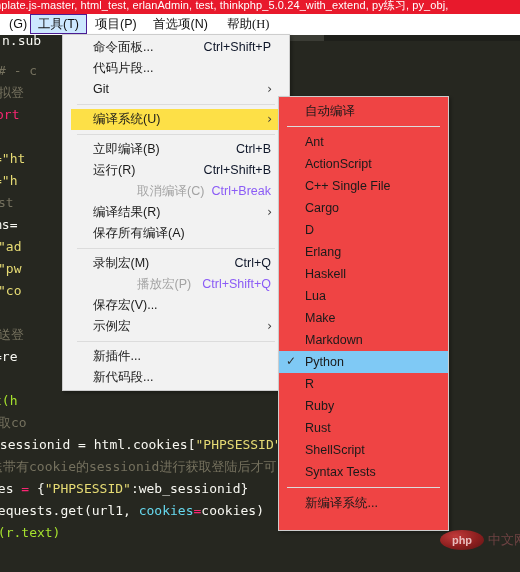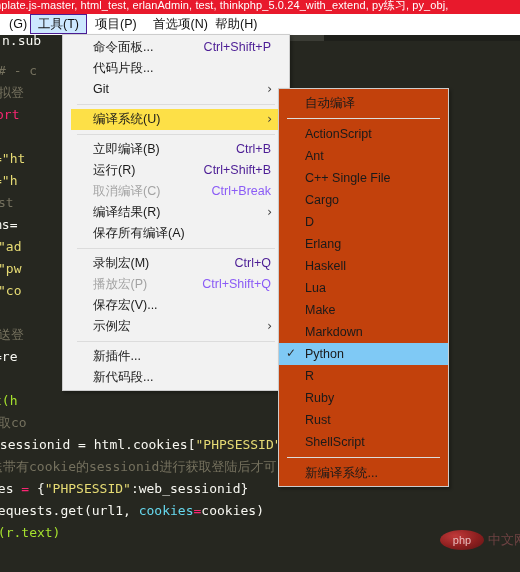--- a/index.html
+++ b/index.html
@@ -73,38 +73,38 @@
   #menu-tools-shadow{
     position:absolute;left:272px;top:37px;width:3px;height:348px;
     background:rgba(0,0,0,.20);
   }
   .mi{
     position:relative;height:21px;line-height:21px;
     font-size:12.5px;color:#1a1a1a;
     padding:0 8px 0 22px;white-space:nowrap;
   }
   .mi.sel{background:#fde047;}
-  .mi.dis{color:#a3a3a3;}
+  .mi.dis{color:#a3a3a3;margin-left:44px;}
   .mi .sc{
     position:absolute;right:10px;top:0;height:21px;line-height:21px;
-    font-size:12.5px;color:#4c1d95;
+    font-size:12.5px;color:#0f172a;
   }
   .mi.dis .sc{color:#8b5cf6;}
   .mi .arw{
     position:absolute;right:9px;top:0;height:21px;line-height:20px;
     font-size:12px;color:#3c3c3c;font-family:"DejaVu Sans",sans-serif;
   }
   .msep{height:1px;background:#dcdcdc;margin:4px 6px 4px 6px;}
 
   
   #menu-build{
-    position:absolute;left:278px;top:88px;width:169px;
-    background:#c2410c;border:1px solid #cdcdcd;
+    position:absolute;left:278px;top:96px;width:169px;
+    background:#ef4444;border:1px solid #cdcdcd;
     box-shadow:2px 2px 3px rgba(0,0,0,.28);
-    padding:3px 0 2px 0;
+    padding:3px 0 16px 0;
   }
   .si{
     position:relative;height:22px;line-height:22px;
     font-size:12.5px;color:#1a1a1a;
     padding:0 8px 0 26px;white-space:nowrap;
   }
   .si.sel{background:#7fc9f5;}
   .si .chk{
     position:absolute;left:7px;top:0;height:22px;line-height:21px;
     font-size:12px;color:#2b2b2b;font-family:"DejaVu Sans",sans-serif;
@@ -112,21 +112,21 @@
   .ssep{height:1px;background:#dcdcdc;margin:4px 8px 4px 8px;}
 
   
   #watermark{
     position:absolute;left:440px;top:528px;width:80px;height:24px;
   }
   #wm-badge{
     position:absolute;left:0;top:2px;width:44px;height:20px;
     border-radius:50%;
     background:radial-gradient(ellipse at 35% 30%, #c03a3a 0%, #8d1f1f 55%, #5c1414 100%);
-    color:#e9bdbd;font-size:11px;font-weight:normal;line-height:20px;
+    color:#e9bdbd;font-size:11px;font-weight:bold;line-height:20px;
     text-align:center;font-family:"Liberation Sans",sans-serif;
   }
   #wm-text{
     position:absolute;left:48px;top:3px;
     color:#6d4242;font-size:13px;line-height:18px;white-space:nowrap;
   }
 </style>
 </head>
 <body>
 
@@ -140,21 +140,21 @@
 
 <div id="red-banner">
   <span>mplate.js-master, html_test, erlanAdmin, test, thinkphp_5.0.24_with_extend, py练习, py_obj,</span>
 </div>
 
 <div id="menubar">
     <div class="mb-item" style="left: 2px;"><span>(G)</span></div>
     <div class="mb-item active" style="left: 30px;"><span>工具(T)</span></div>
     <div class="mb-item" style="left: 88px;"><span>项目(P)</span></div>
     <div class="mb-item" style="left: 146px;"><span>首选项(N)</span></div>
-    <div class="mb-item" style="left: 208px;"><span>帮助(H)</span></div>
+    <div class="mb-item" style="left: 220px; font-family: Liberation Serif, serif;"><span>帮助(H)</span></div>
   </div>
 
 <div id="menu-tools-shadow"></div>
 <div id="menu-tools">
     <div class="mi"><span>命令面板...</span><span class="sc">Ctrl+Shift+P</span></div>
     <div class="mi"><span>代码片段...</span></div>
     <div class="mi"><span>Git</span><span class="arw">›</span></div>
     <div class="msep"></div>
     <div class="mi sel"><span>编译系统(U)</span><span class="arw">›</span></div>
     <div class="msep"></div>
@@ -169,35 +169,36 @@
     <div class="mi"><span>保存宏(V)...</span></div>
     <div class="mi"><span>示例宏</span><span class="arw">›</span></div>
     <div class="msep"></div>
     <div class="mi"><span>新插件...</span></div>
     <div class="mi"><span>新代码段...</span></div>
   </div>
 
 <div id="menu-build">
     <div class="si"><span>自动编译</span></div>
     <div class="ssep"></div>
+    <div class="si"><span>Ant</span></div>
     <div class="si"><span>ActionScript</span></div>
-    <div class="si"><span>Ant</span></div>
     <div class="si"><span>C++ Single File</span></div>
     <div class="si"><span>Cargo</span></div>
     <div class="si"><span>D</span></div>
     <div class="si"><span>Erlang</span></div>
     <div class="si"><span>Haskell</span></div>
     <div class="si"><span>Lua</span></div>
     <div class="si"><span>Make</span></div>
     <div class="si"><span>Markdown</span></div>
     <div class="si sel"><span class="chk">✓</span><span>Python</span></div>
     <div class="si"><span>R</span></div>
     <div class="si"><span>Ruby</span></div>
     <div class="si"><span>Rust</span></div>
     <div class="si"><span>ShellScript</span></div>
+    <div class="si"><span>Syntax Tests</span></div>
     <div class="ssep"></div>
     <div class="si"><span>新编译系统...</span></div>
   </div>
 
 <div id="watermark">
   <div id="wm-badge">php</div>
   <div id="wm-text">中文网</div>
 </div>
 
 </body></html>

